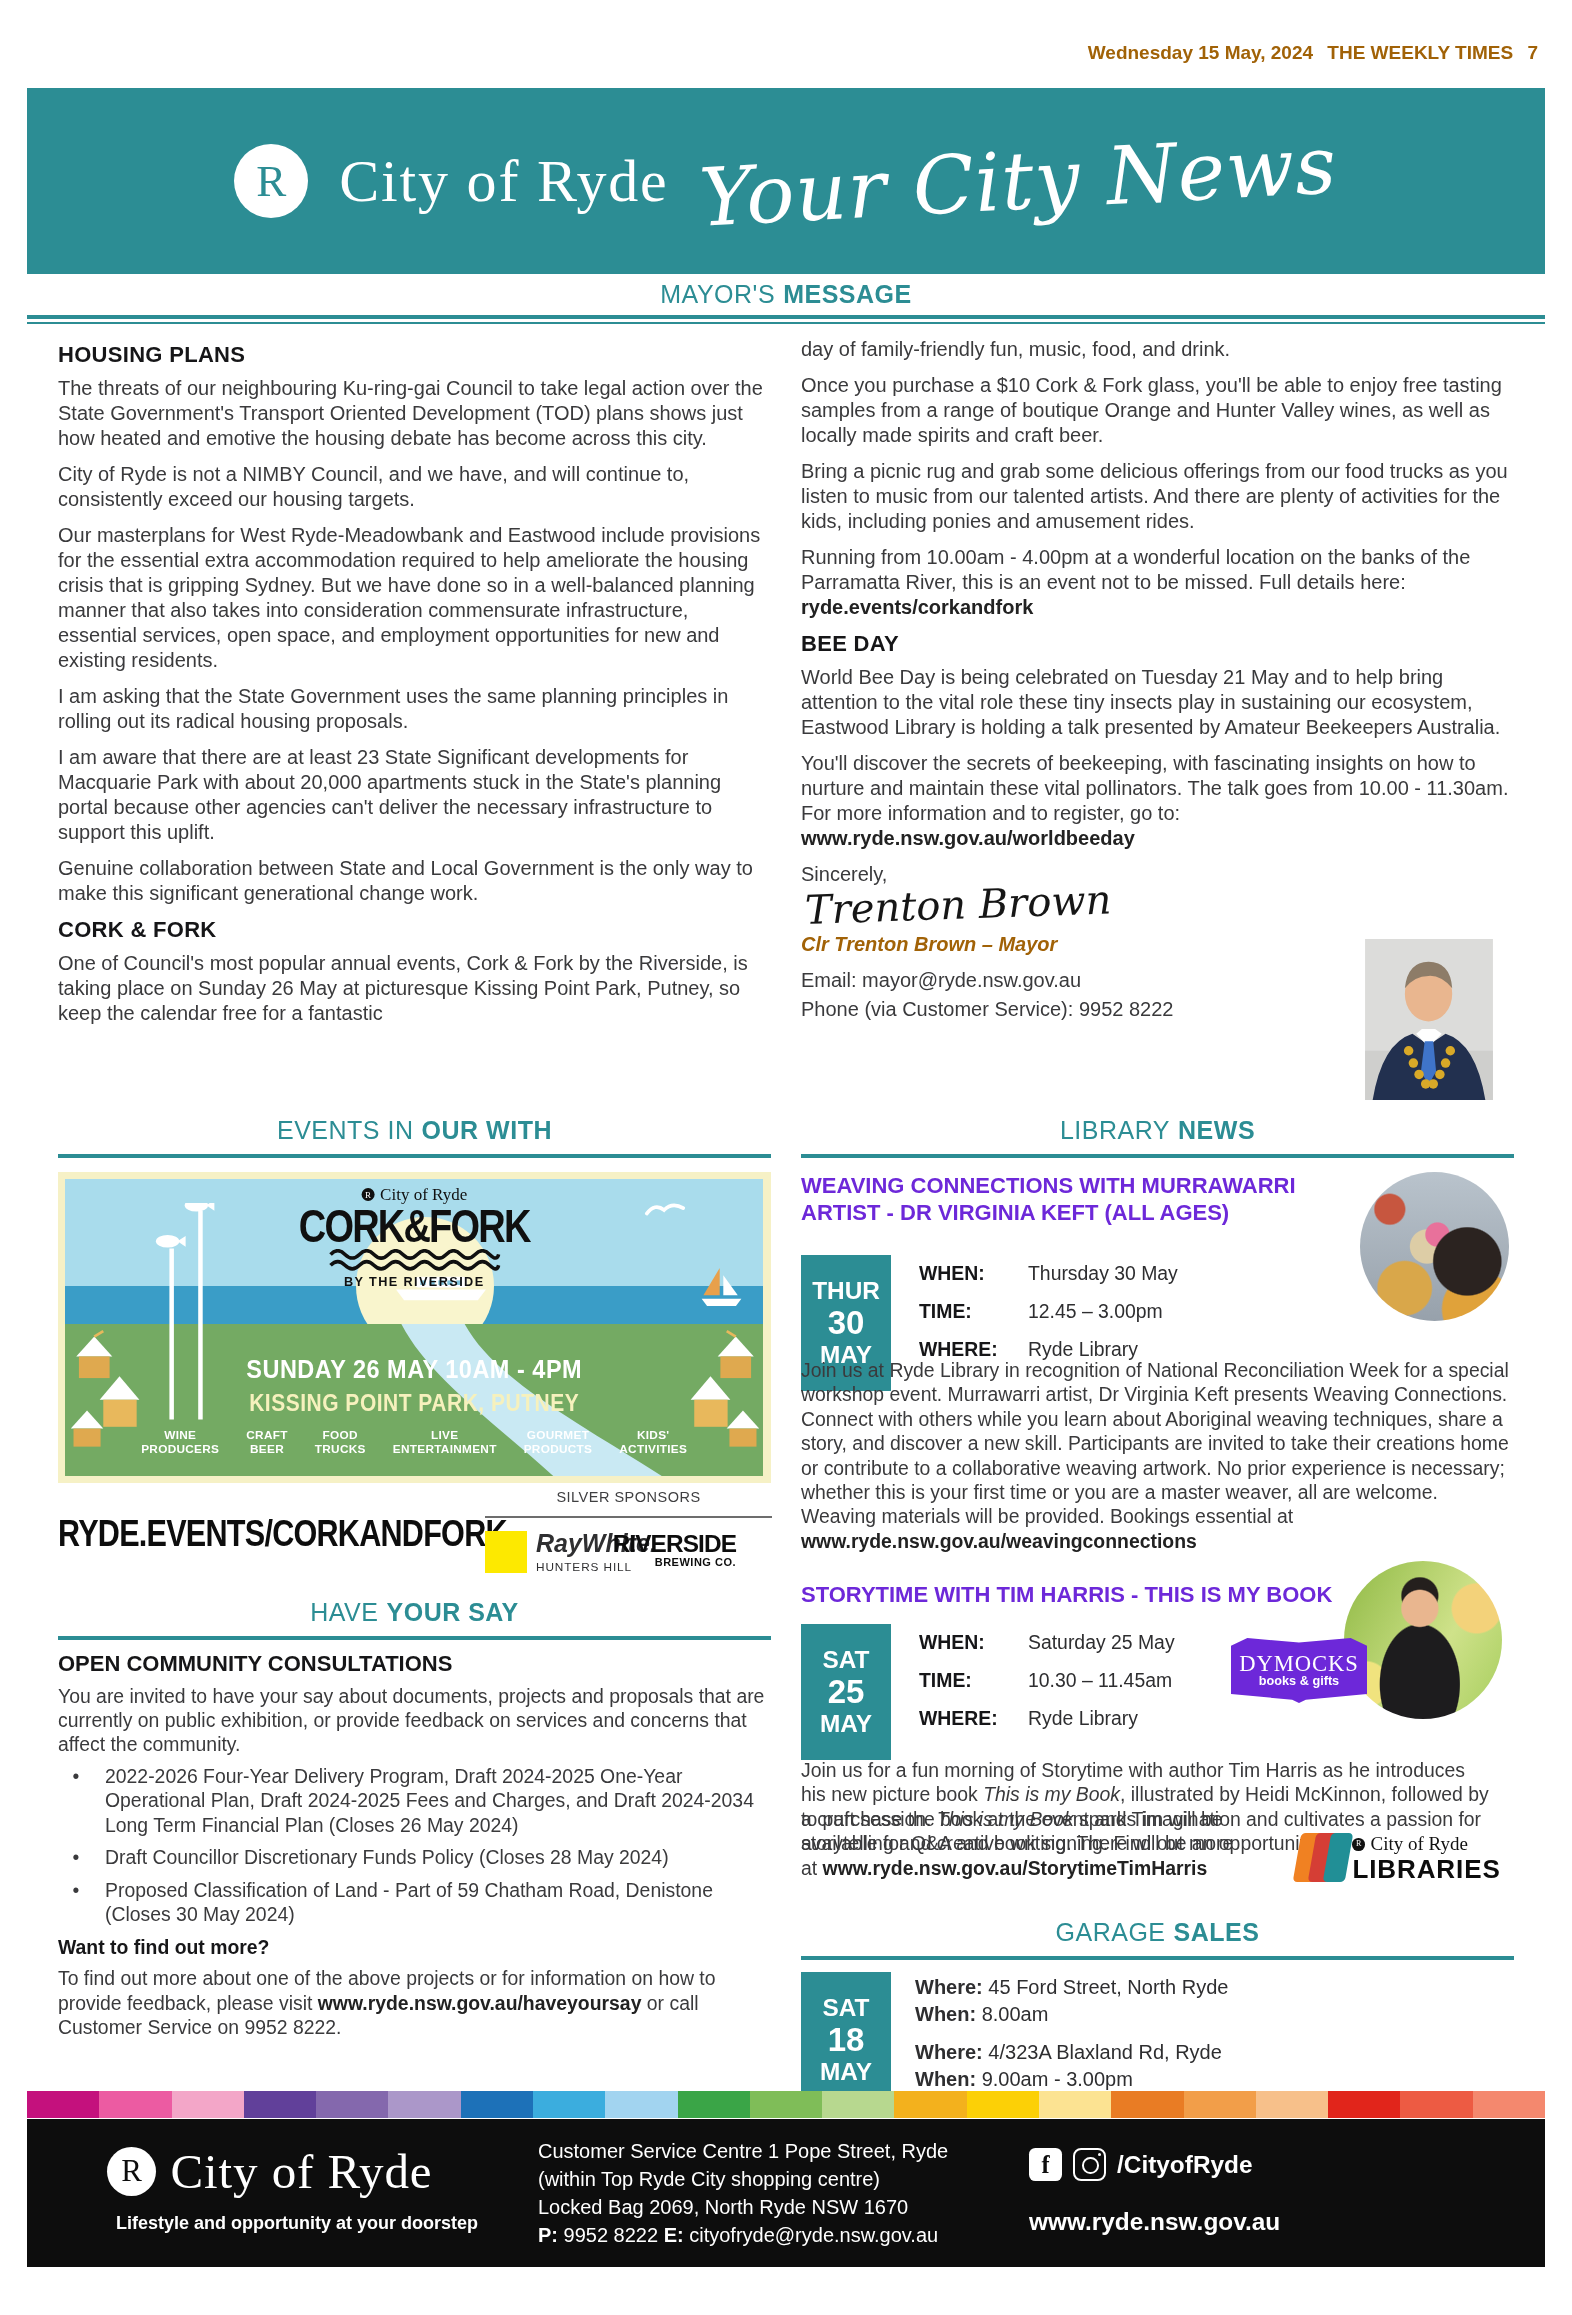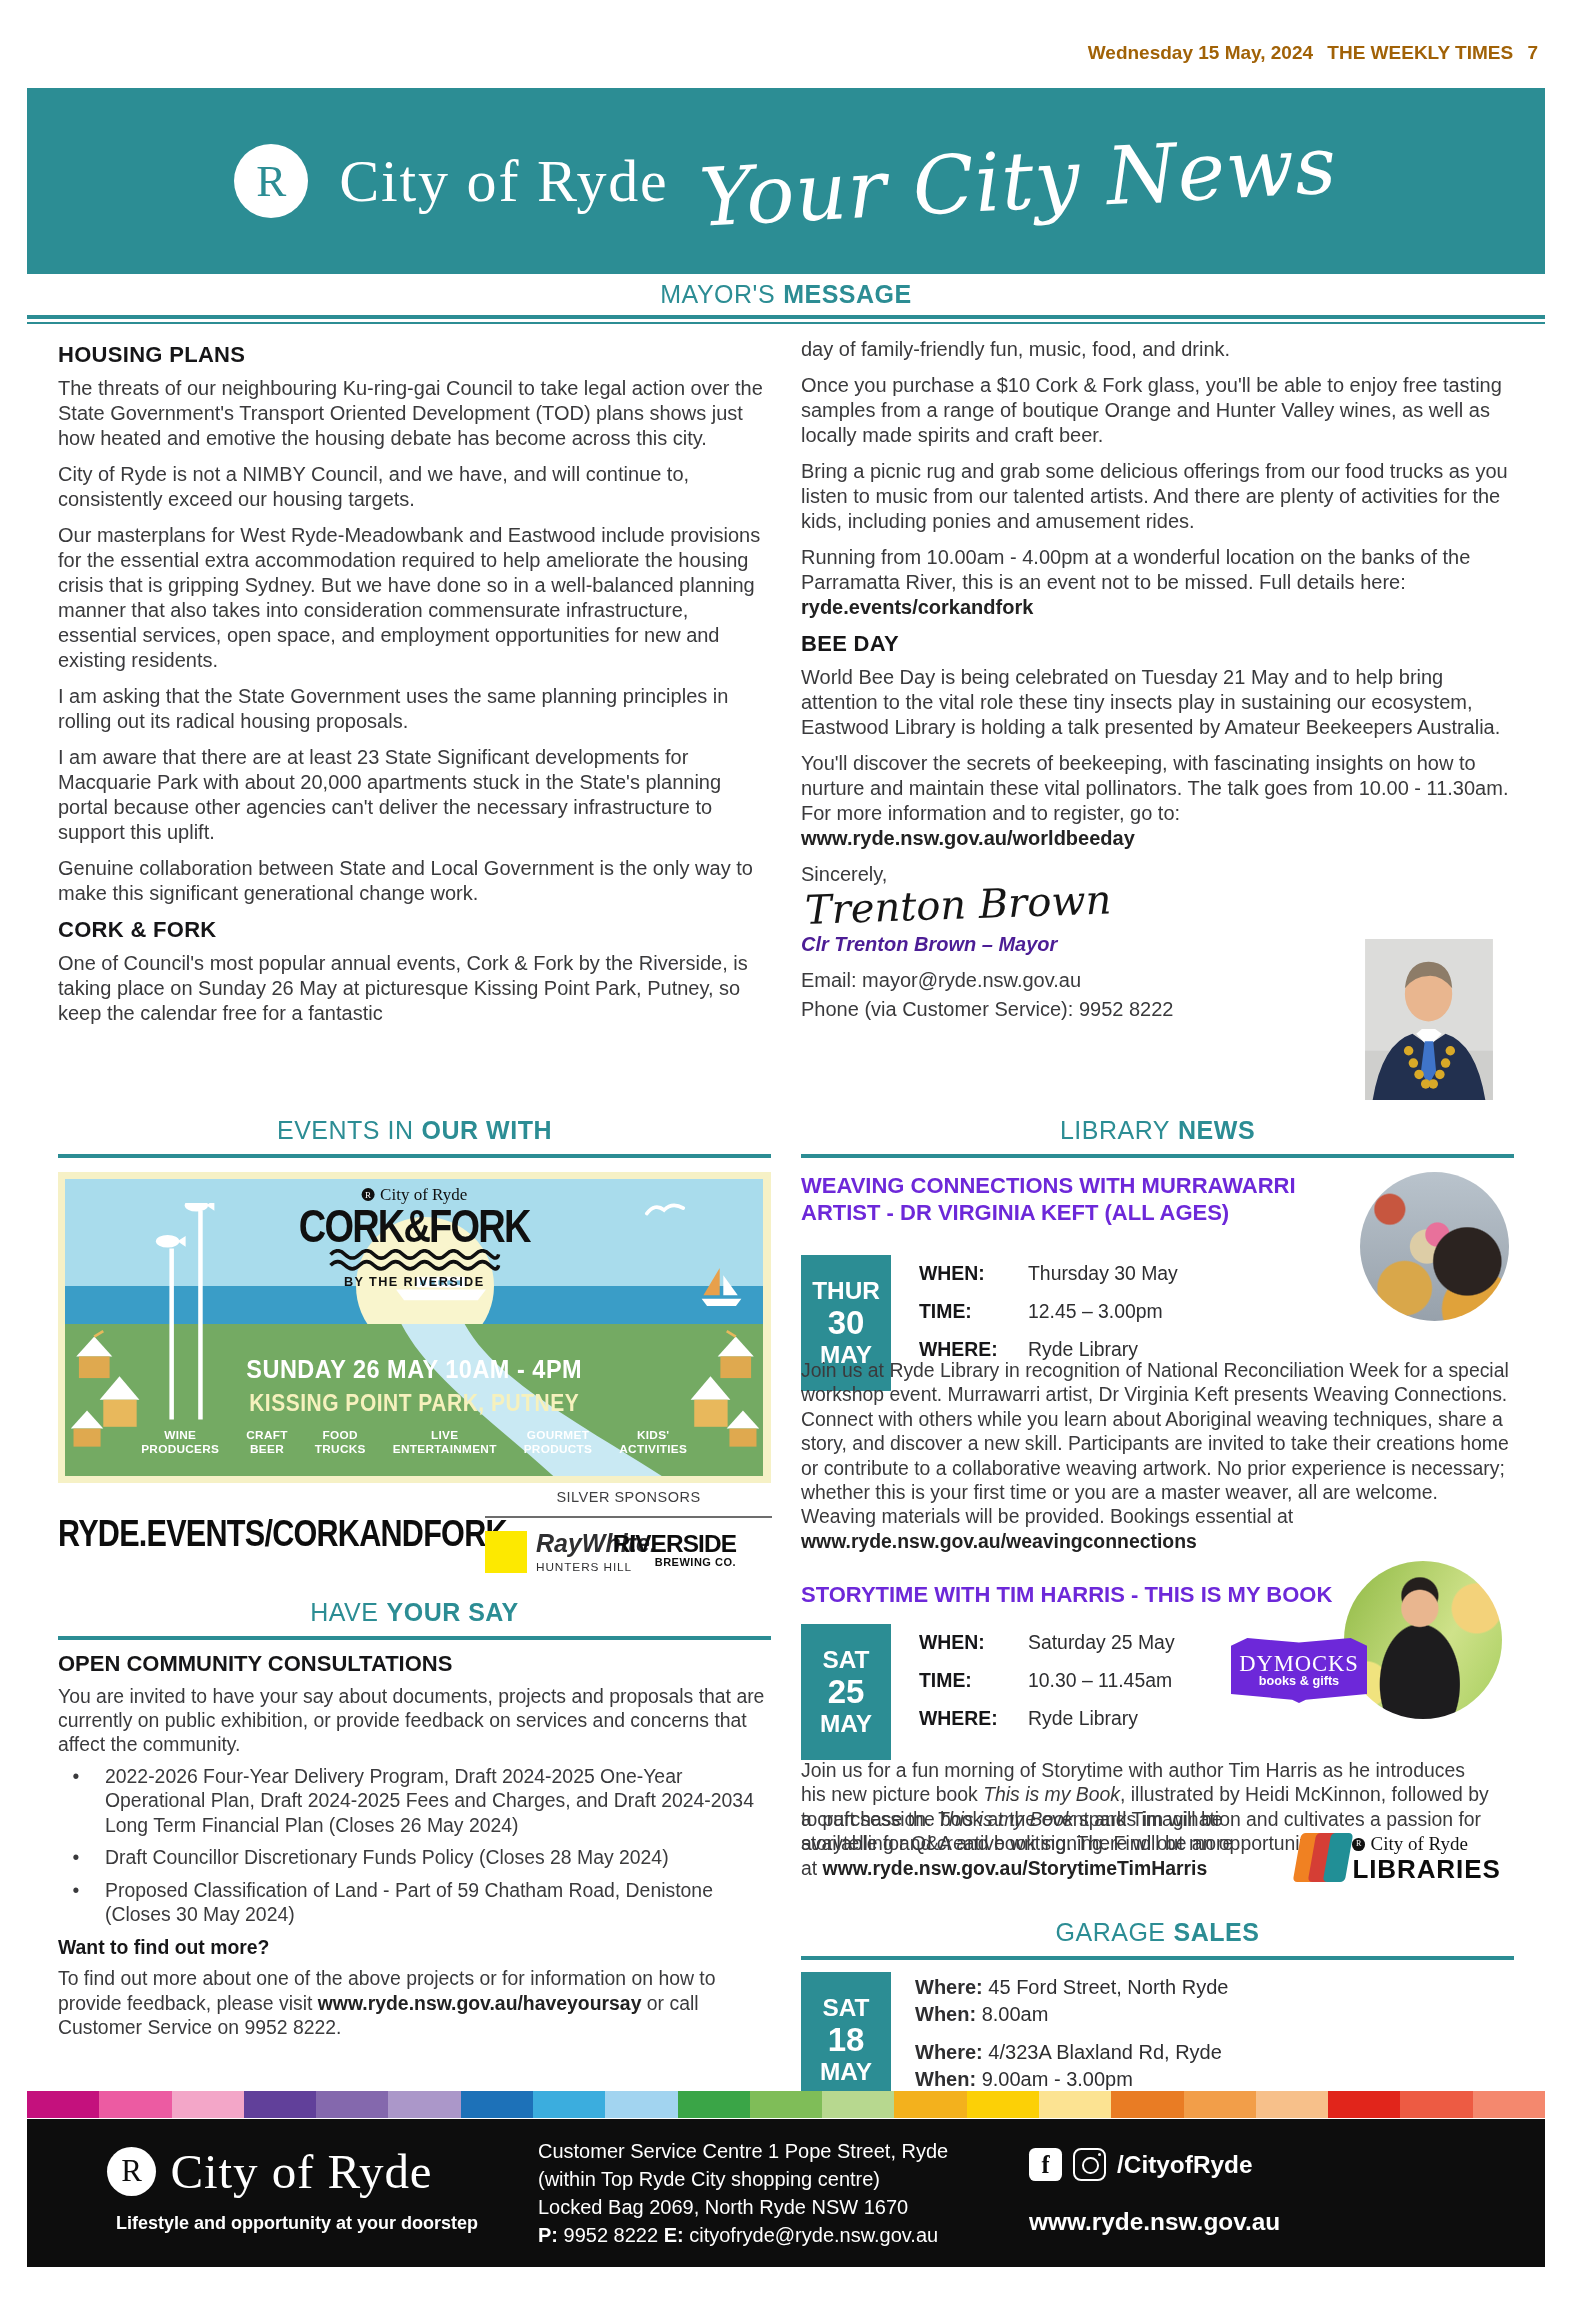--- a/index.html
+++ b/index.html
@@ -23,21 +23,21 @@
   .rule{position:absolute;background:#2c8d94;}
   
   .col{position:absolute;width:713px;font-size:20px;line-height:25px;}
   .col p{margin:0 0 11px 0;}
   .col h3{font-size:22px;font-weight:700;color:#161618;margin:5.4px 0 9px 0;letter-spacing:0.3px;}
   .blink{font-weight:700;color:#222;}
   
   .signoff{margin-bottom:1.8px;}
   .signature{font-family:"DejaVu Serif",serif;font-style:italic;font-size:40px;color:#161616;
              transform:rotate(-2deg);transform-origin:left;margin:3.6px 0 9px 3.6px;width:380px;}
-  .signatory{font-weight:700;font-style:italic;color:#4c1d95;margin-bottom:11px;}
+  .signatory{font-weight:700;font-style:italic;color:#a16207;margin-bottom:11px;}
   .contact div{margin-bottom:3.6px;}
   .mayor-photo{position:absolute;left:1361px;top:939px;width:136px;height:161px;}
   
   .poster{position:absolute;left:58px;top:1172px;width:713px;height:311px;background:#f6f1c6;padding:0;}
   .poster-inner{position:absolute;left:7.2px;top:7.2px;width:698px;height:297px;overflow:hidden;}
   .sky{position:absolute;left:0;top:0;width:698px;height:107px;background:#a9dcec;z-index:1;}
   .sun{position:absolute;left:291px;top:38px;width:138px;height:138px;border-radius:50%;background:#f9f5cd;z-index:2;}
   .sea{position:absolute;left:0;top:107px;width:698px;height:38px;background:#3a9dc7;z-index:1;}
   .grass{position:absolute;left:0;top:145px;width:698px;height:152px;background:#74aa63;z-index:3;}
   .river{position:absolute;left:0;top:145px;z-index:4;}

